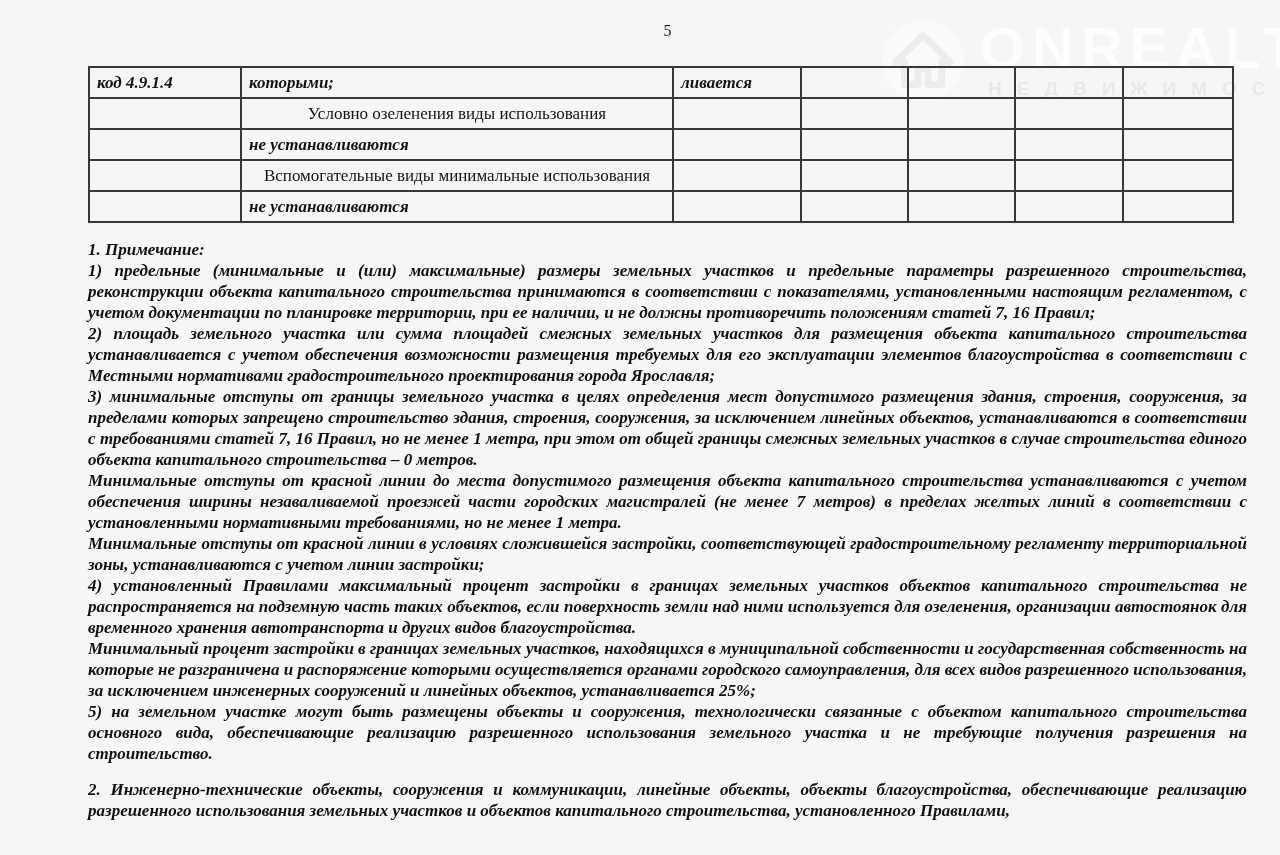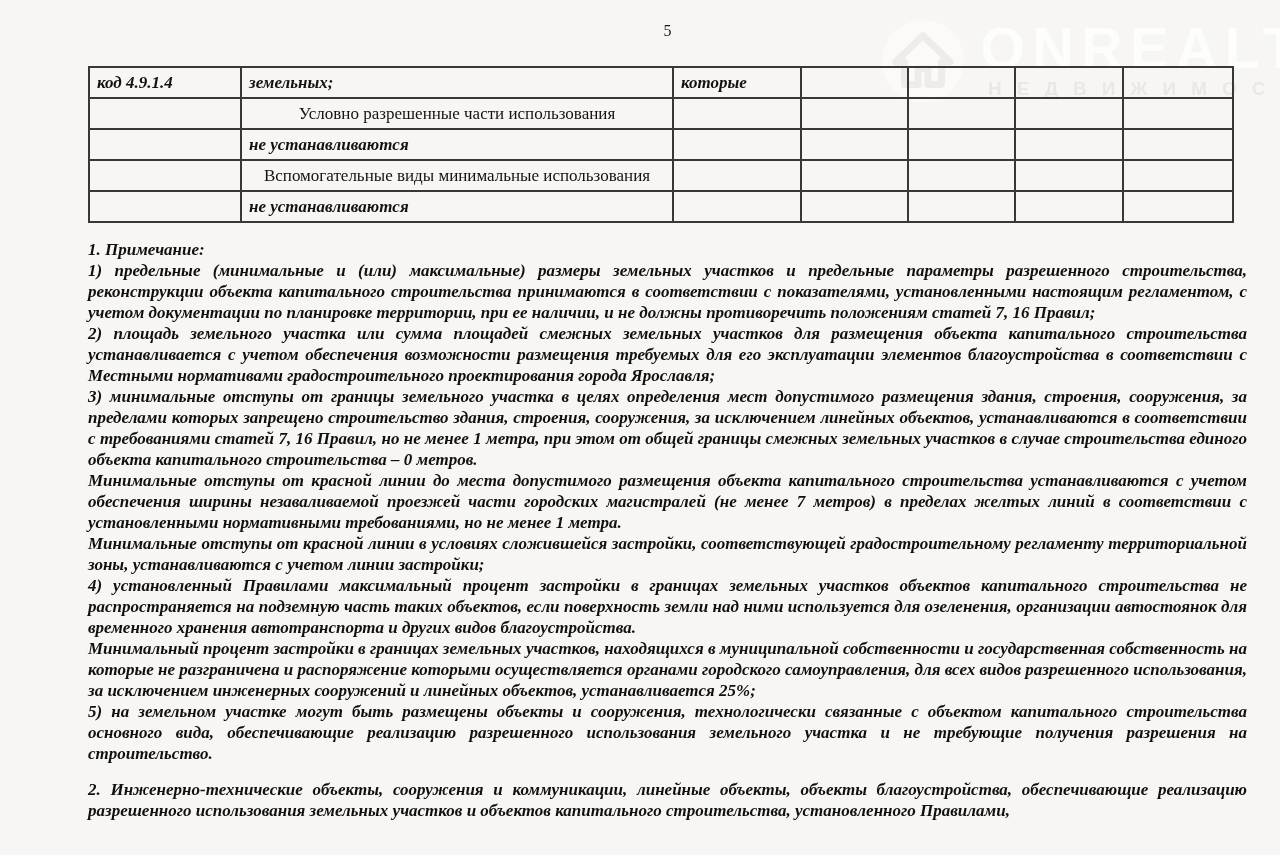--- a/index.html
+++ b/index.html
@@ -100,30 +100,30 @@
         <col style="width:432px">
         <col style="width:128px">
       <col style="width:107px">
         <col style="width:107px">
         <col style="width:108px">
         <col style="width:110px">
     </colgroup>
     <tbody>
       <tr>
         <td class="bi">код 4.9.1.4</td>
-        <td class="bi">земельных;</td>
-        <td class="bi">которые</td>
+        <td class="bi">которыми;</td>
+        <td class="bi">ливается</td>
         <td></td>
         <td></td>
         <td></td>
         <td></td>
       </tr>
       <tr>
         <td></td>
-        <td class="center">Условно разрешенные части использования</td>
+        <td class="center">Условно озеленения виды использования</td>
         <td></td>
         <td></td>
         <td></td>
         <td></td>
         <td></td>
       </tr>
       <tr>
         <td></td>
         <td class="bi">не устанавливаются</td>
         <td></td>

